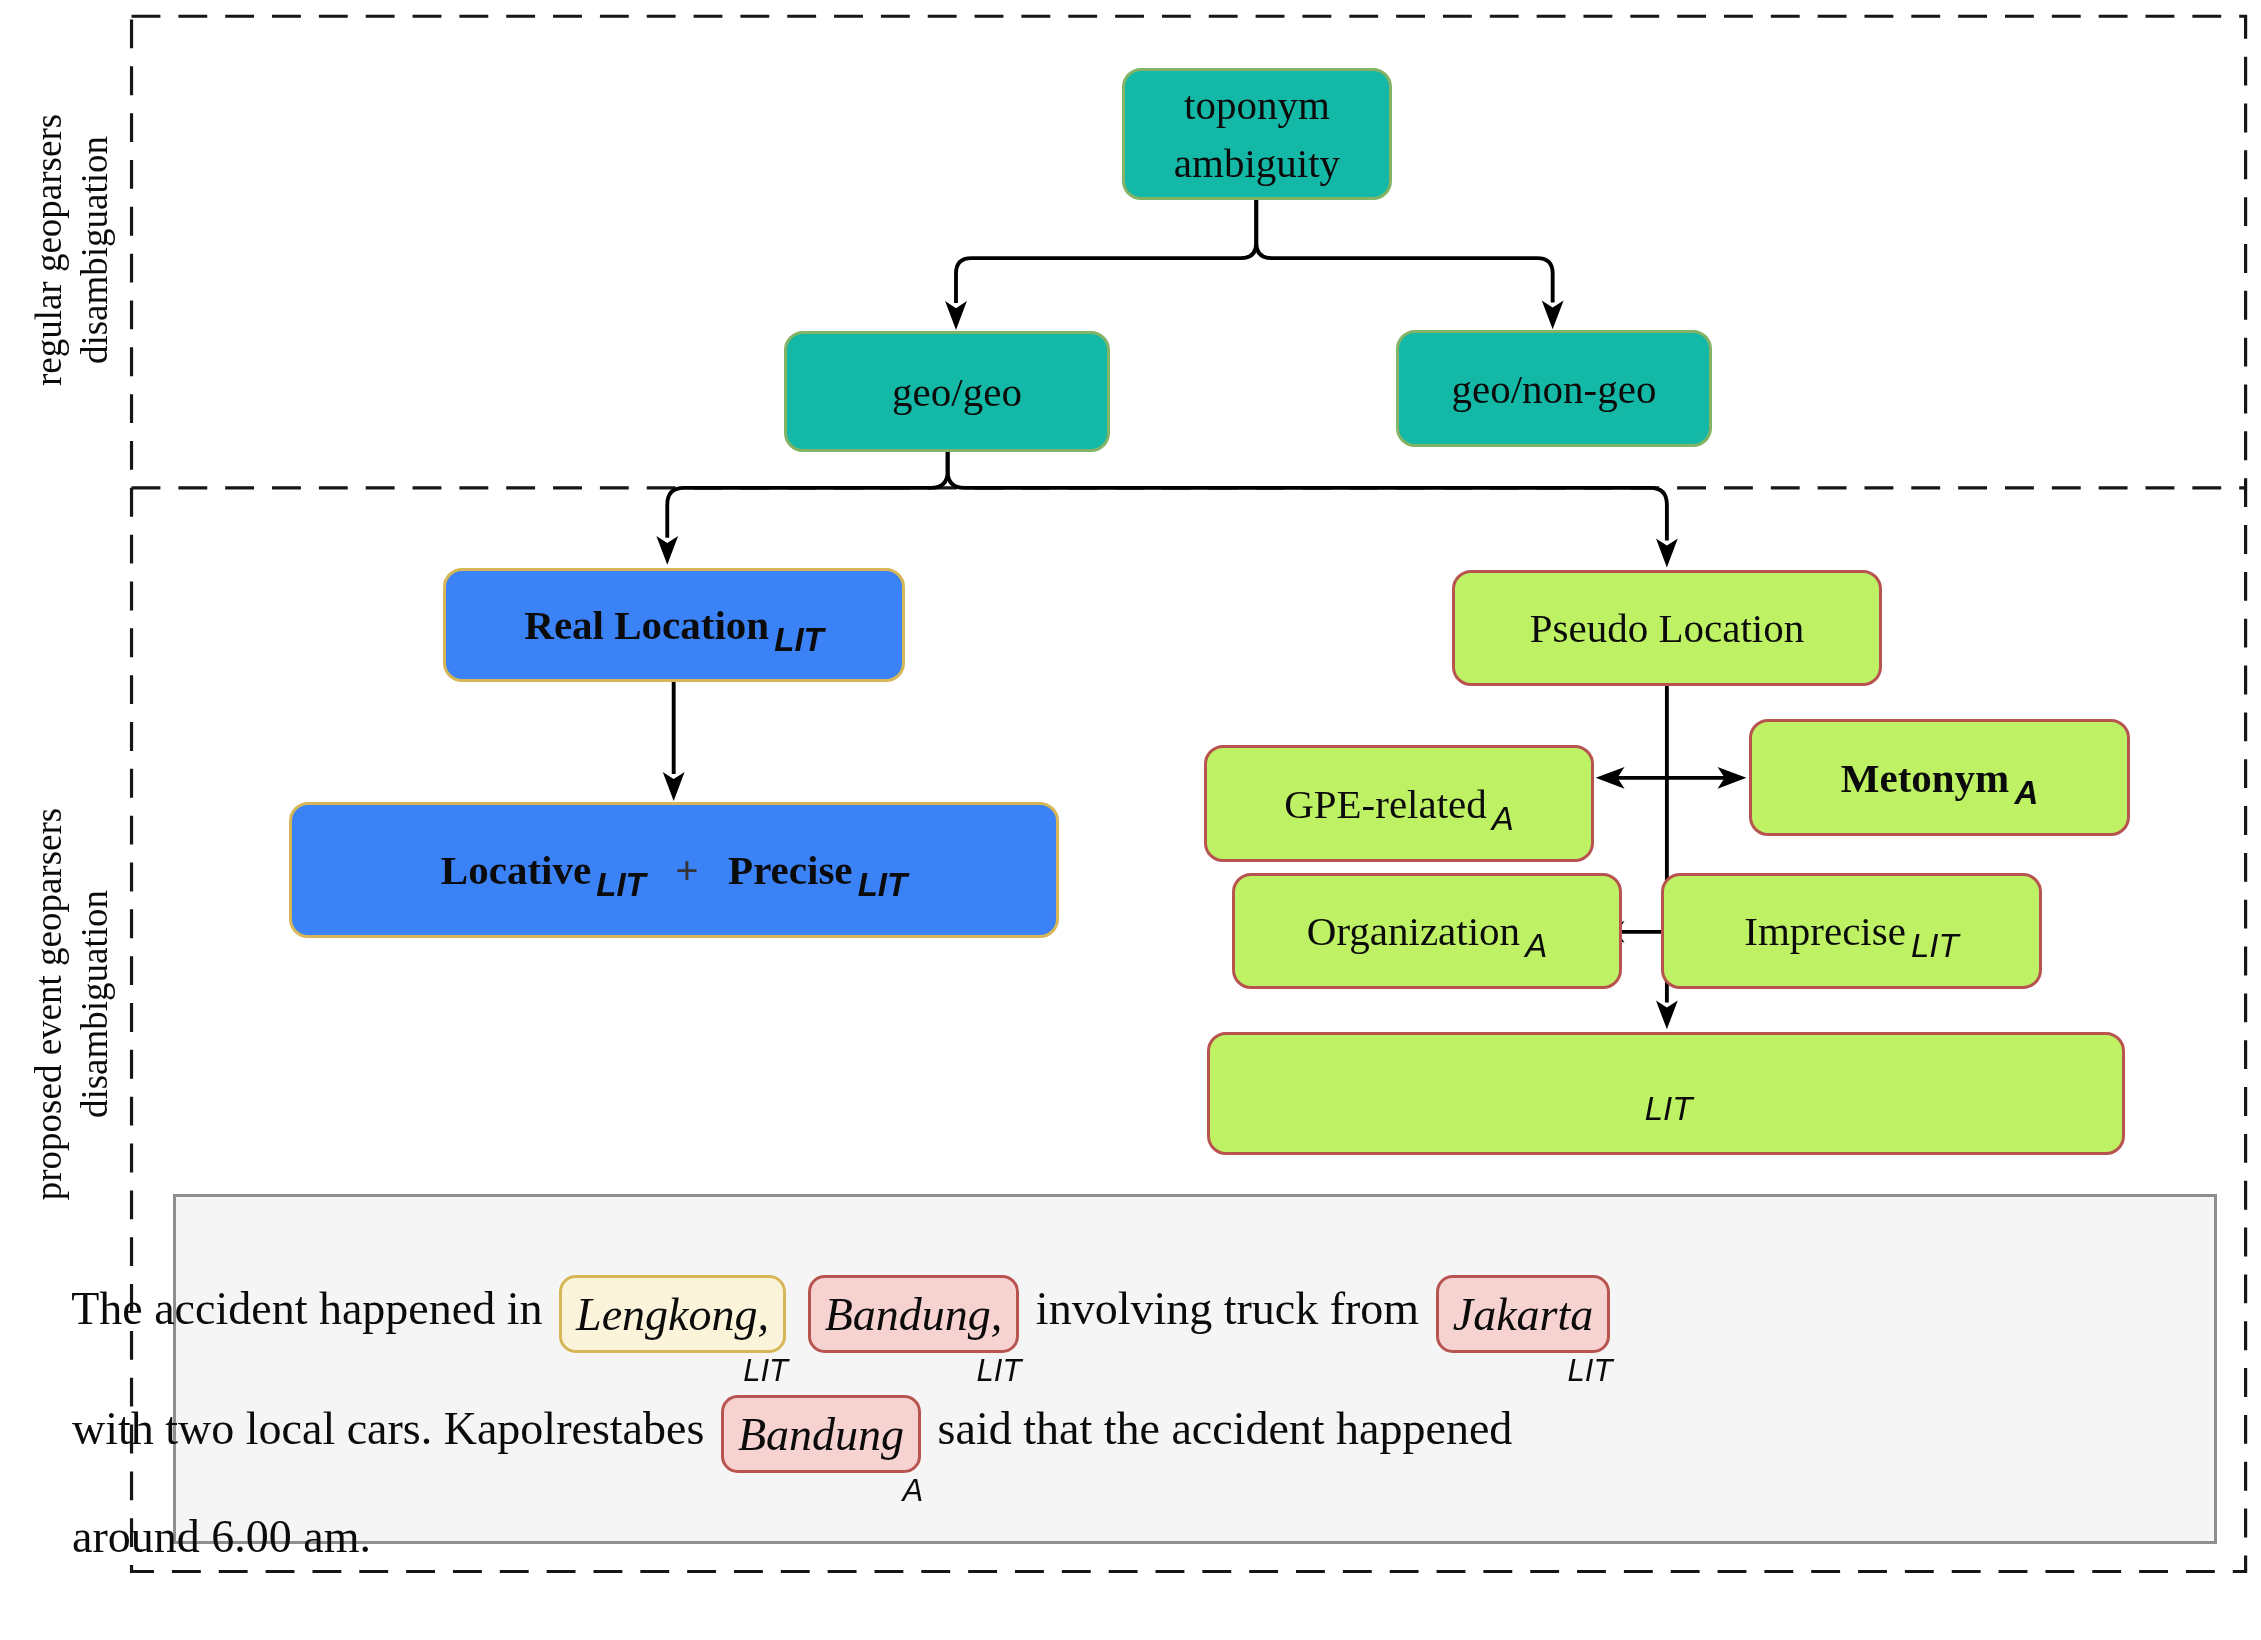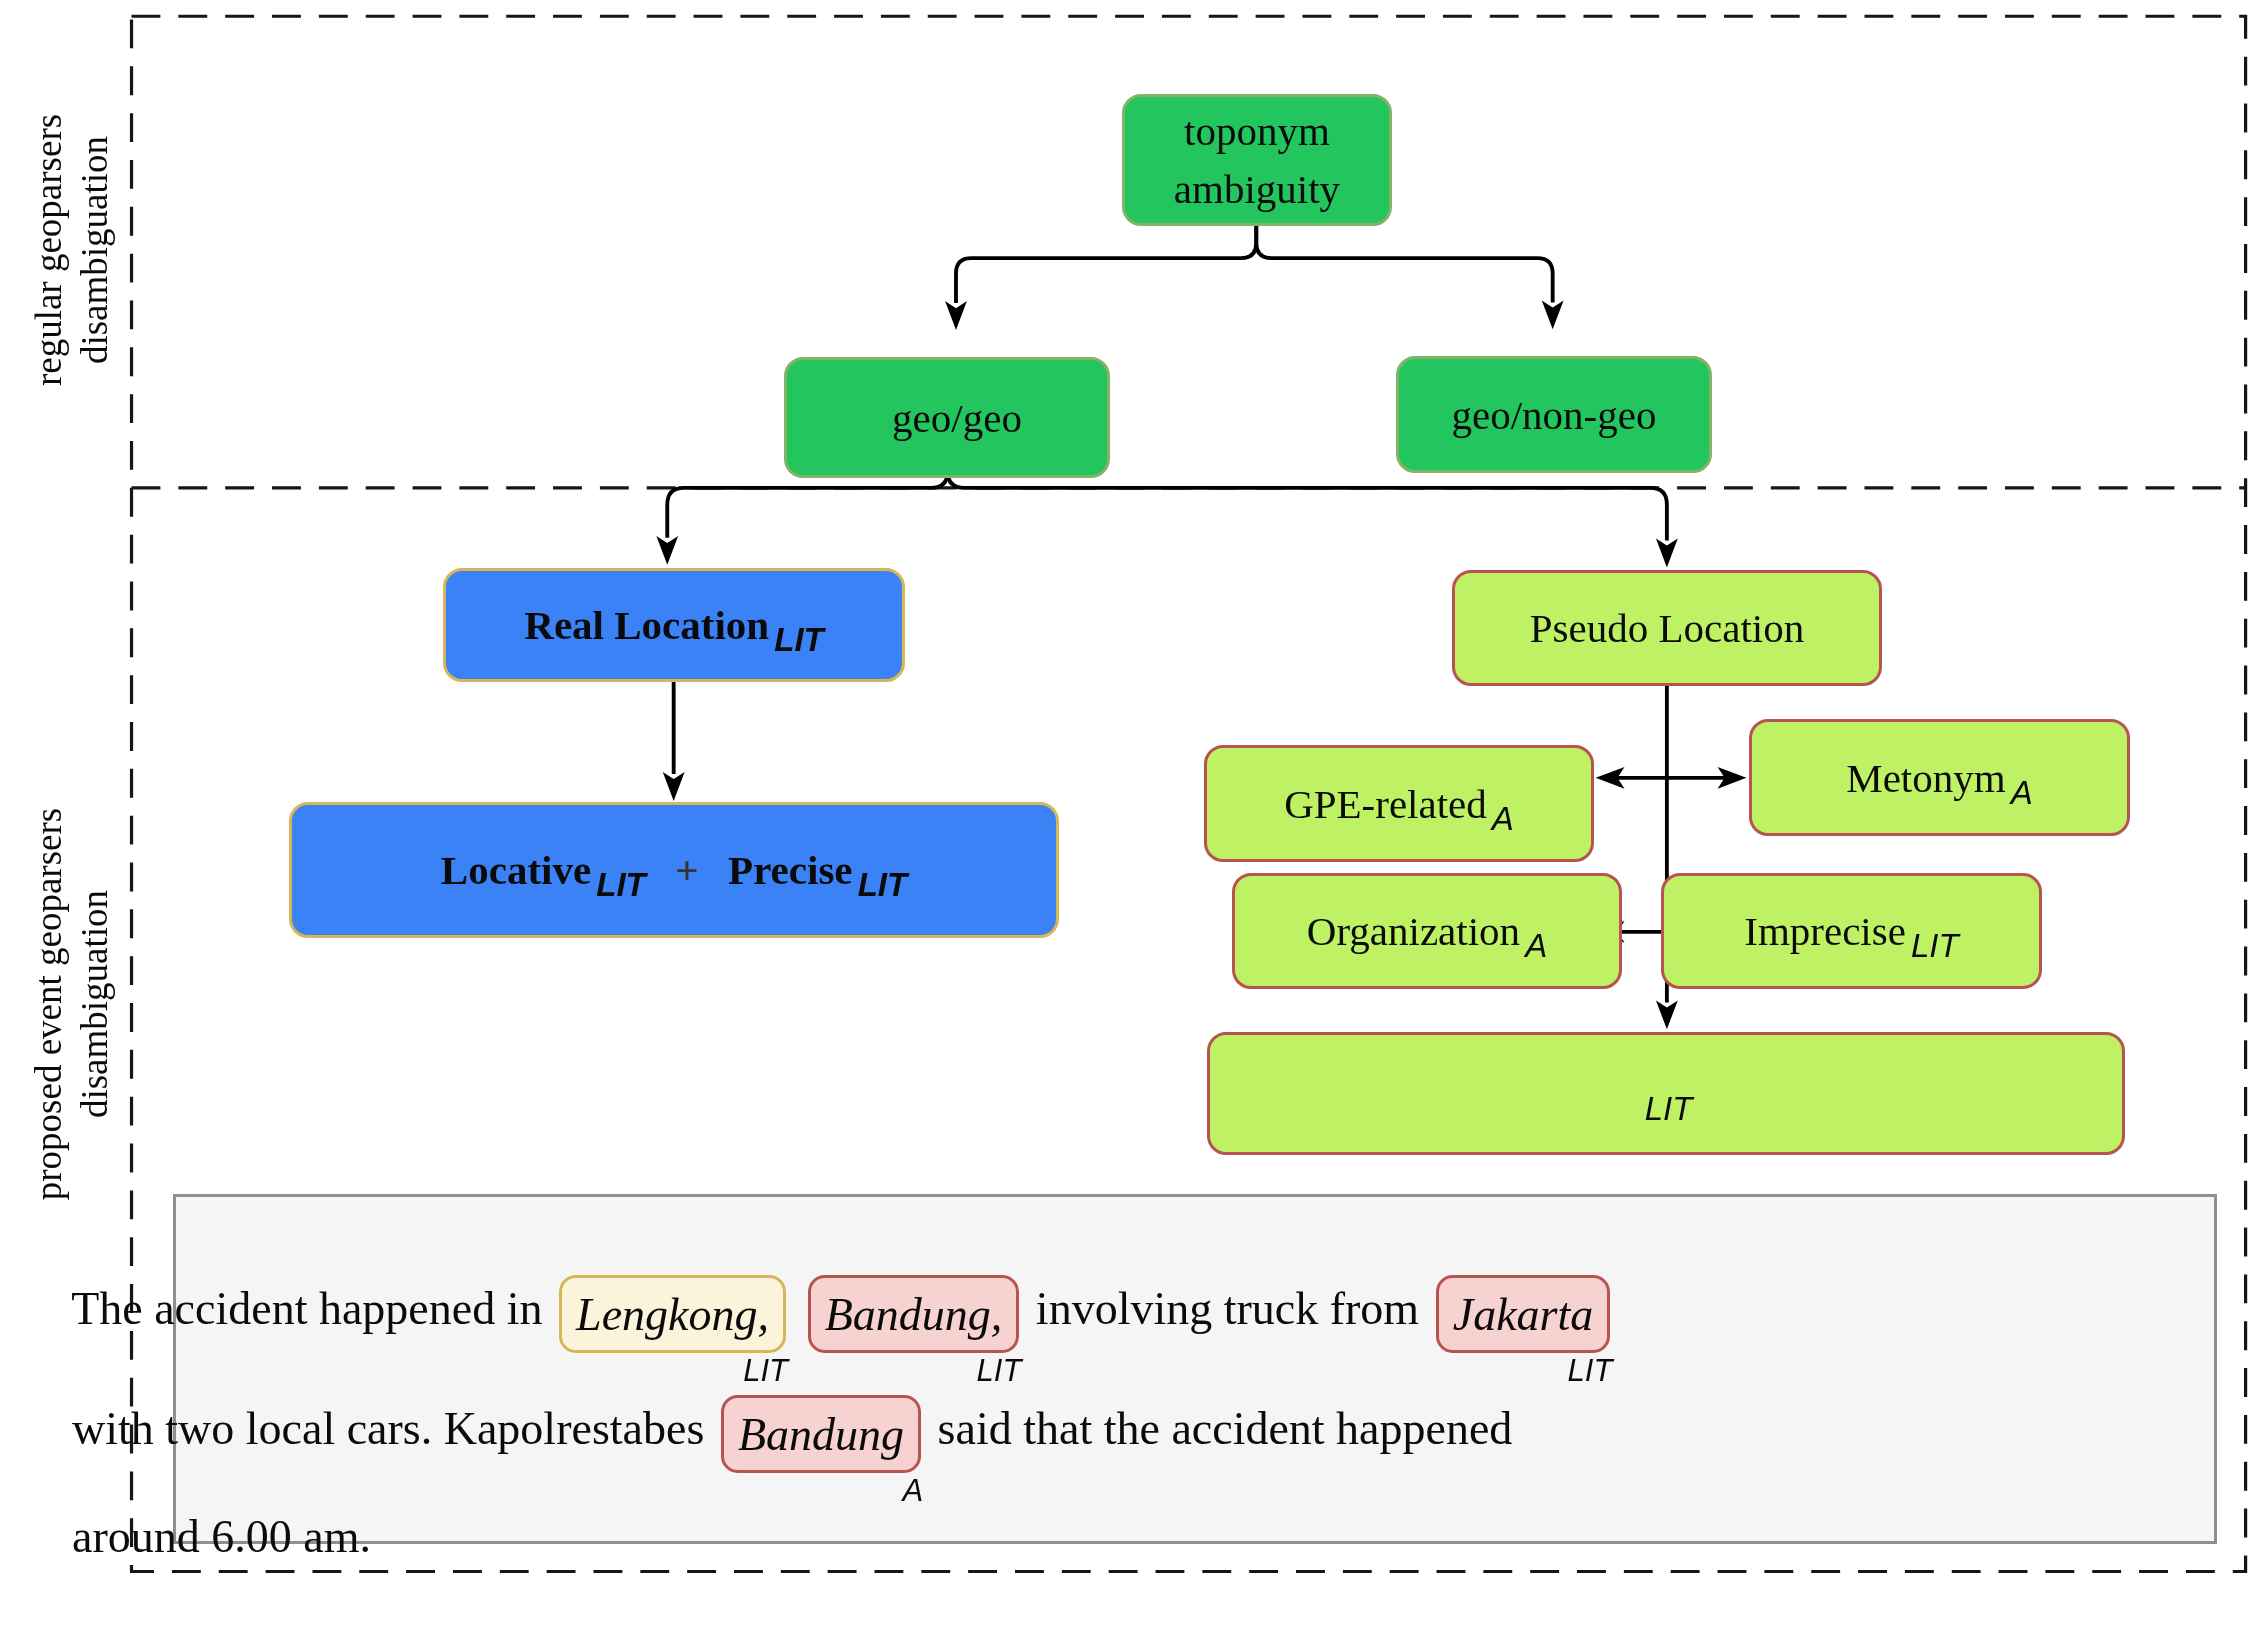--- a/index.html
+++ b/index.html
@@ -1,21 +1,21 @@
 <!DOCTYPE html>
 <html style="font-size:10.3px"><head>
 <meta charset="utf-8">
 <style>
   html,body{margin:0;padding:0;background:#ffffff;}
   #stage{position:relative;width:2261px;height:1641px;background:#ffffff;overflow:hidden;
          font-family:"Liberation Serif",serif;color:#0b0b0b;}
   #wires{position:absolute;left:0;top:0;width:2261px;height:1641px;z-index:1;}
   .node{position:absolute;z-index:2;box-sizing:border-box;border-radius:19px;border:3.9px solid;
         display:flex;align-items:center;justify-content:center;font-size:41px;white-space:nowrap;}
-  .green{background:#22c55e;border-color:#82b366;margin-top:26px;}
+  .green{background:#14b8a6;border-color:#82b366;}
   .yellow{background:#3b82f6;border-color:#d6b656;font-weight:bold;}
   .red{background:#bef264;border-color:#b85450;}
   .two-line{flex-direction:column;line-height:58px;}
   .sub{font-family:"Liberation Sans",sans-serif;font-style:italic;font-size:33px;
        transform:translateY(15.4px);margin-left:5.1px;display:inline-block;}
   .plus{margin:0 29.5px;color:#333;}
   .side-label{position:absolute;z-index:2;transform:translate(-50%,-50%) rotate(-90deg);
         text-align:center;font-size:37px;line-height:46px;white-space:nowrap;}
   .example-box{position:absolute;left:173px;top:1194px;width:2044px;height:350px;z-index:2;
         background:#f5f5f5;border:3.2px solid #8f8f8f;box-sizing:border-box;}
@@ -112,21 +112,21 @@
 
   <div class="node red" style="left:1452px;top:570px;width:430px;height:116px;">
     <span>Pseudo Location</span>
   </div>
 
   <div class="node red" style="left:1204px;top:745px;width:390px;height:117px;">
     <span>GPE-related</span>
     <span class="sub">A</span>
   </div>
 
-  <div class="node red" style="left:1749px;top:719px;width:381px;height:117px;">
+  <div class="node red" style="left:1749px;top:719px;width:381px;height:117px;font-weight:bold;">
     <span>Metonym</span>
     <span class="sub">A</span>
   </div>
 
   <div class="node red" style="left:1204px;top:873px;width:390px;height:116px;margin-left:28px;">
     <span>Organization</span>
     <span class="sub">A</span>
   </div>
 
   <div class="node red" style="left:1661px;top:873px;width:381px;height:116px;">

